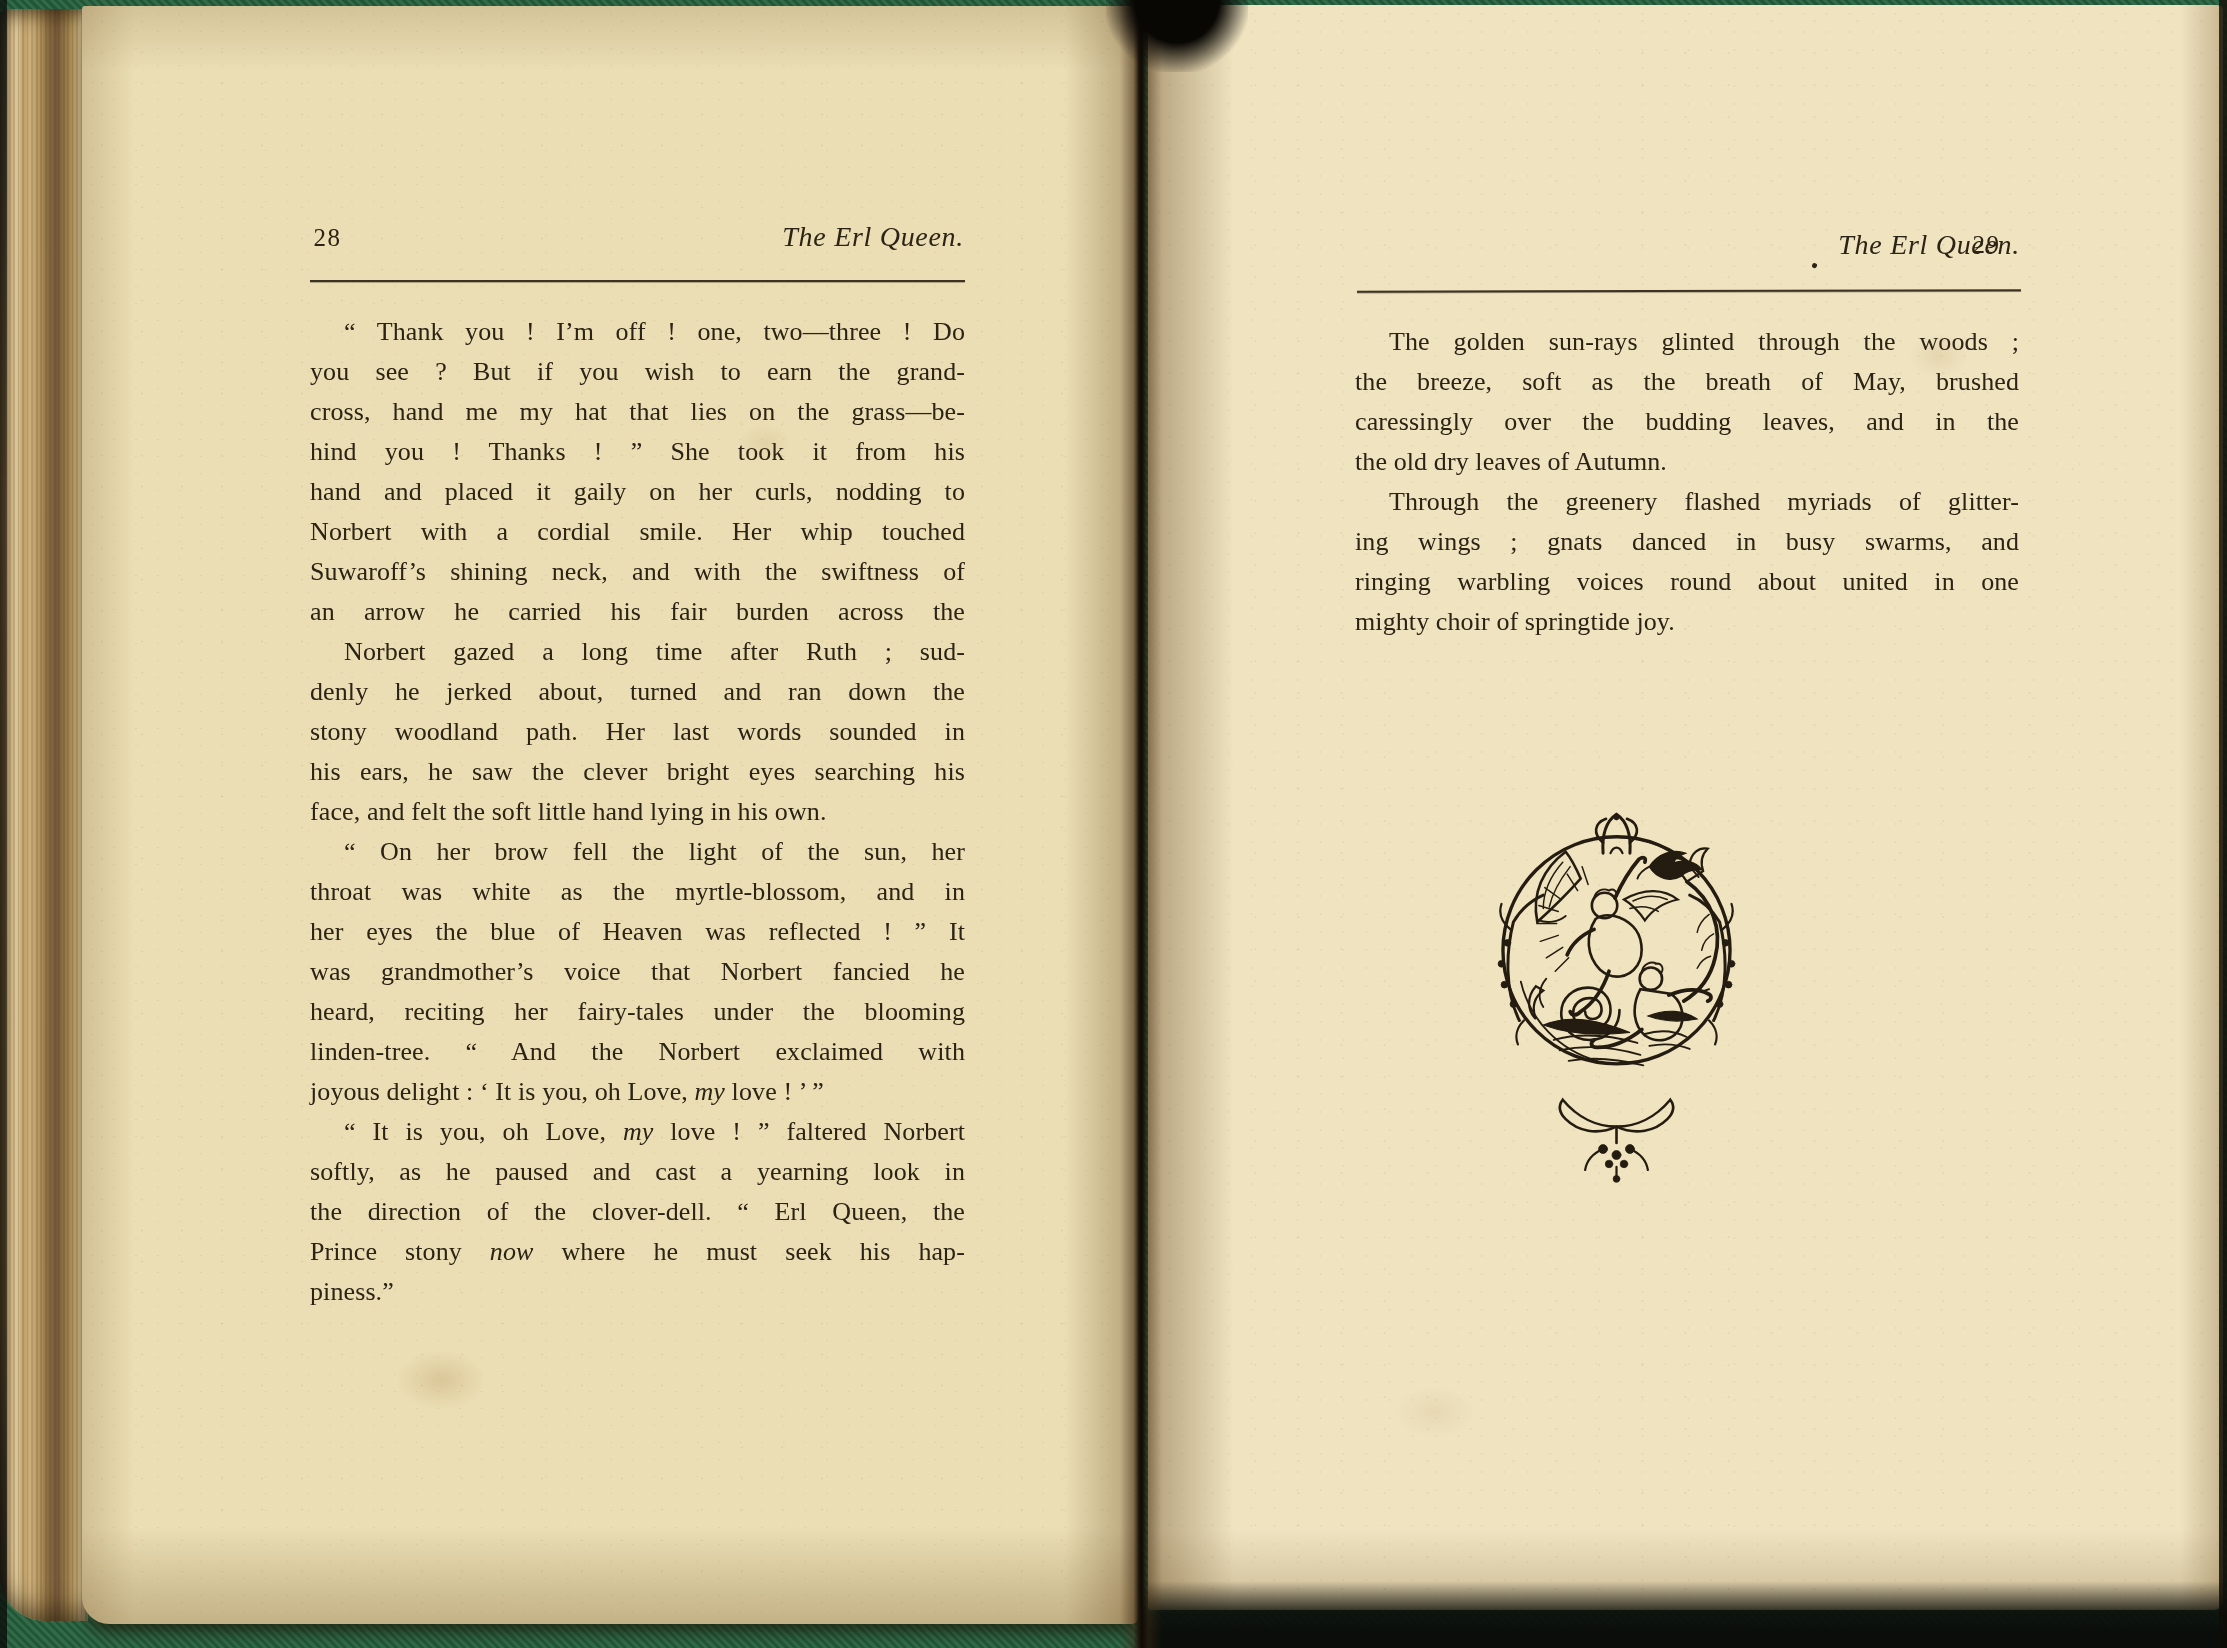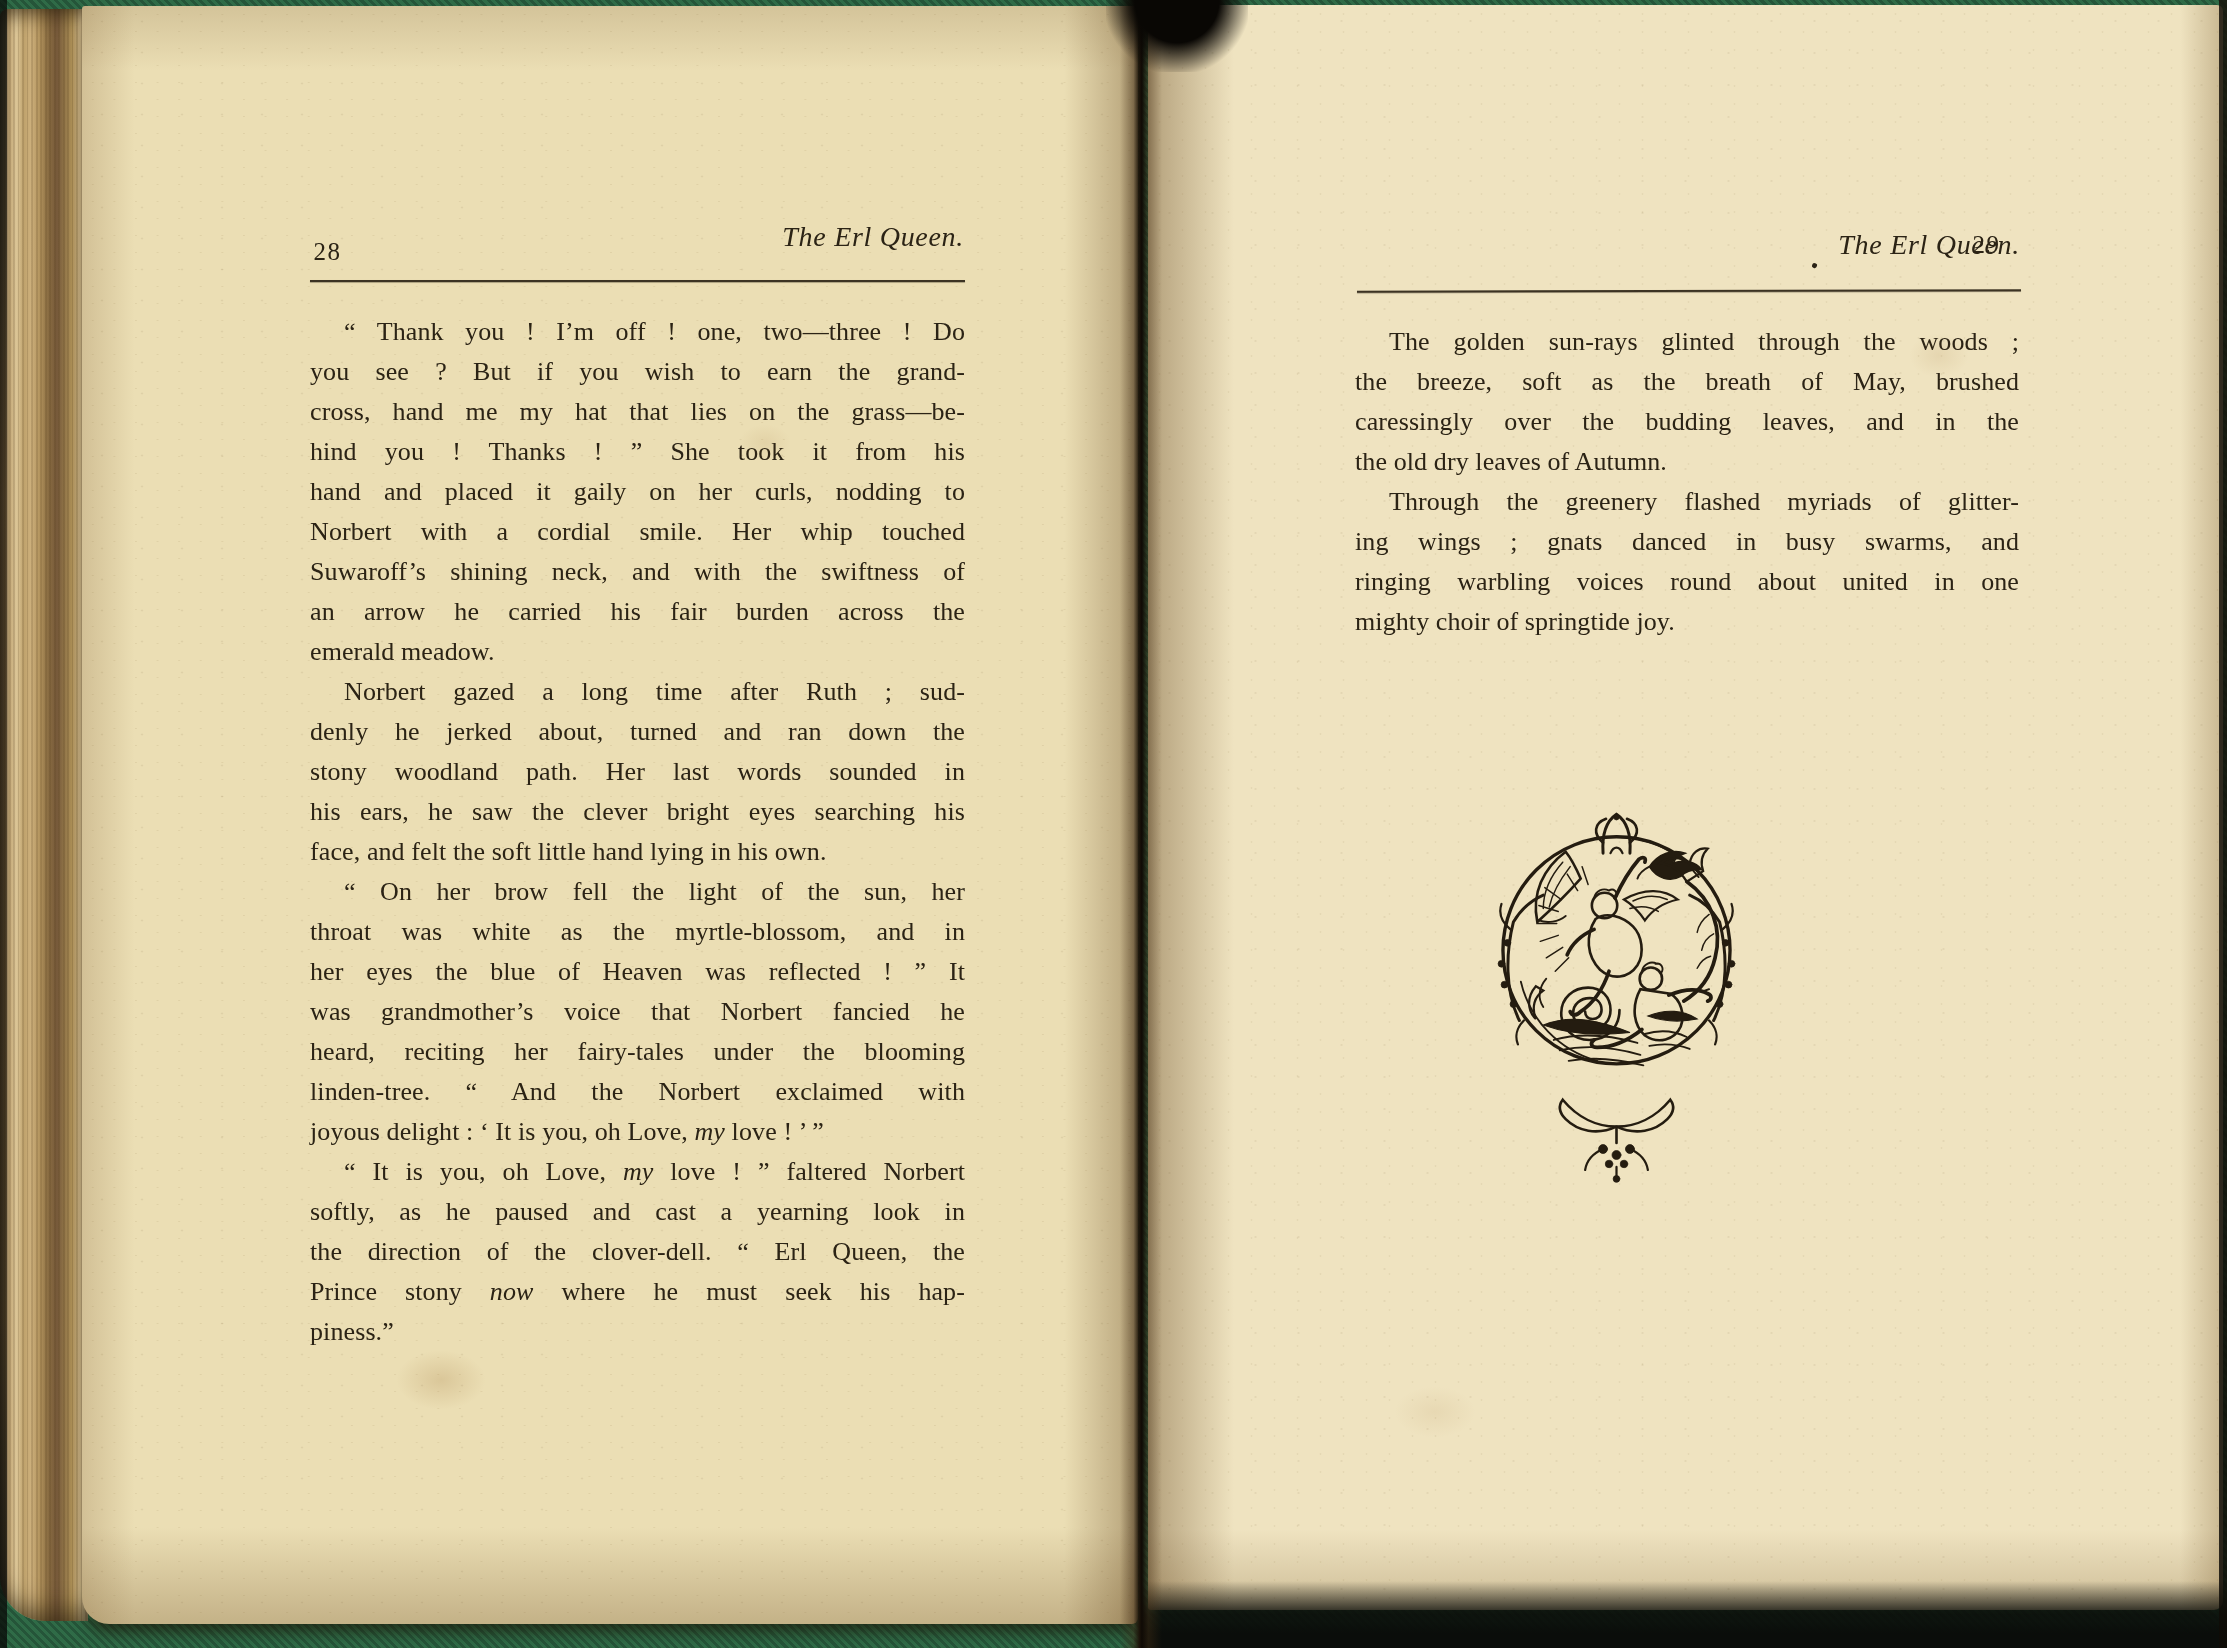--- a/index.html
+++ b/index.html
@@ -55,21 +55,21 @@
   .bottom-right-shadow{position:absolute;left:1141px;top:1581px;width:1087px;height:67px;z-index:4;
     background:linear-gradient(180deg,rgba(10,12,9,0) 0%,rgba(10,12,9,.88) 50%,#0a0d0a 78%);}
   .right-dark-sliver{position:absolute;right:0;top:0;width:8.2px;height:1648px;z-index:6;
     background:linear-gradient(180deg,#17120a,#0e0b06);opacity:.85;}
   
   .header-row{position:absolute;height:36px;}
   .page-left .header-row{left:230px;top:215px;width:652px;}
   .page-right .header-row{left:211px;top:224px;width:661px;}
   .running-title{position:absolute;left:0;right:0;text-align:right;font-style:italic;font-size:28px;letter-spacing:0.7px;}
   .pageno{font-size:25px;letter-spacing:1.5px;}
-  .pageno-left{position:absolute;left:1.5px;top:17px;text-align:right;}
+  .pageno-left{position:absolute;left:1.5px;top:3px;text-align:right;}
   .pageno-right{position:absolute;right:19.4px;top:2.2px;}
   .ink-dot{position:absolute;width:4.5px;height:5.2px;border-radius:50% 40% 55% 45%;background:#2b2315;}
   .page-right .ink-dot{left:664px;top:258px;transform:rotate(18deg);}
   .rule{position:absolute;height:2.2px;background:#3c3323;box-shadow:0 0.7px 0.7px rgba(60,51,35,.45);}
   .page-left .rule{left:228px;top:274px;width:655px;}
   .page-right .rule{left:209px;top:285px;width:664px;transform:rotate(-0.12deg);}
   
   .textblock{position:absolute;font-size:26px;line-height:40px;letter-spacing:0.1px;}
   .page-left .textblock{left:228px;top:306px;width:655px;}
   .page-right .textblock{left:207px;top:317px;width:664px;}
@@ -100,21 +100,20 @@
     <div class="rule"></div>
     <div class="textblock">
         <div class="line indent just"><span>“ Thank you ! I’m off ! one, two—three ! Do</span></div>
         <div class="line just"><span>you see ? But if you wish to earn the grand-</span></div>
         <div class="line just"><span>cross, hand me my hat that lies on the grass—be-</span></div>
         <div class="line just"><span>hind you ! Thanks ! ” She took it from his</span></div>
         <div class="line just"><span>hand and placed it gaily on her curls, nodding to</span></div>
         <div class="line just"><span>Norbert with a cordial smile. Her whip touched</span></div>
         <div class="line just"><span>Suwaroff’s shining neck, and with the swiftness of</span></div>
         <div class="line just"><span>an arrow he carried his fair burden across the</span></div>
-        <div class="line"><span>emerald meadow.</span></div>
         <div class="line indent just"><span>Norbert gazed a long time after Ruth ; sud-</span></div>
         <div class="line just"><span>denly he jerked about, turned and ran down the</span></div>
         <div class="line just"><span>stony woodland path. Her last words sounded in</span></div>
         <div class="line just"><span>his ears, he saw the clever bright eyes searching his</span></div>
         <div class="line"><span>face, and felt the soft little hand lying in his own.</span></div>
         <div class="line indent just"><span>“ On her brow fell the light of the sun, her</span></div>
         <div class="line just"><span>throat was white as the myrtle-blossom, and in</span></div>
         <div class="line just"><span>her eyes the blue of Heaven was reflected ! ” It</span></div>
         <div class="line just"><span>was grandmother’s voice that Norbert fancied he</span></div>
         <div class="line just"><span>heard, reciting her fairy-tales under the blooming</span></div>

